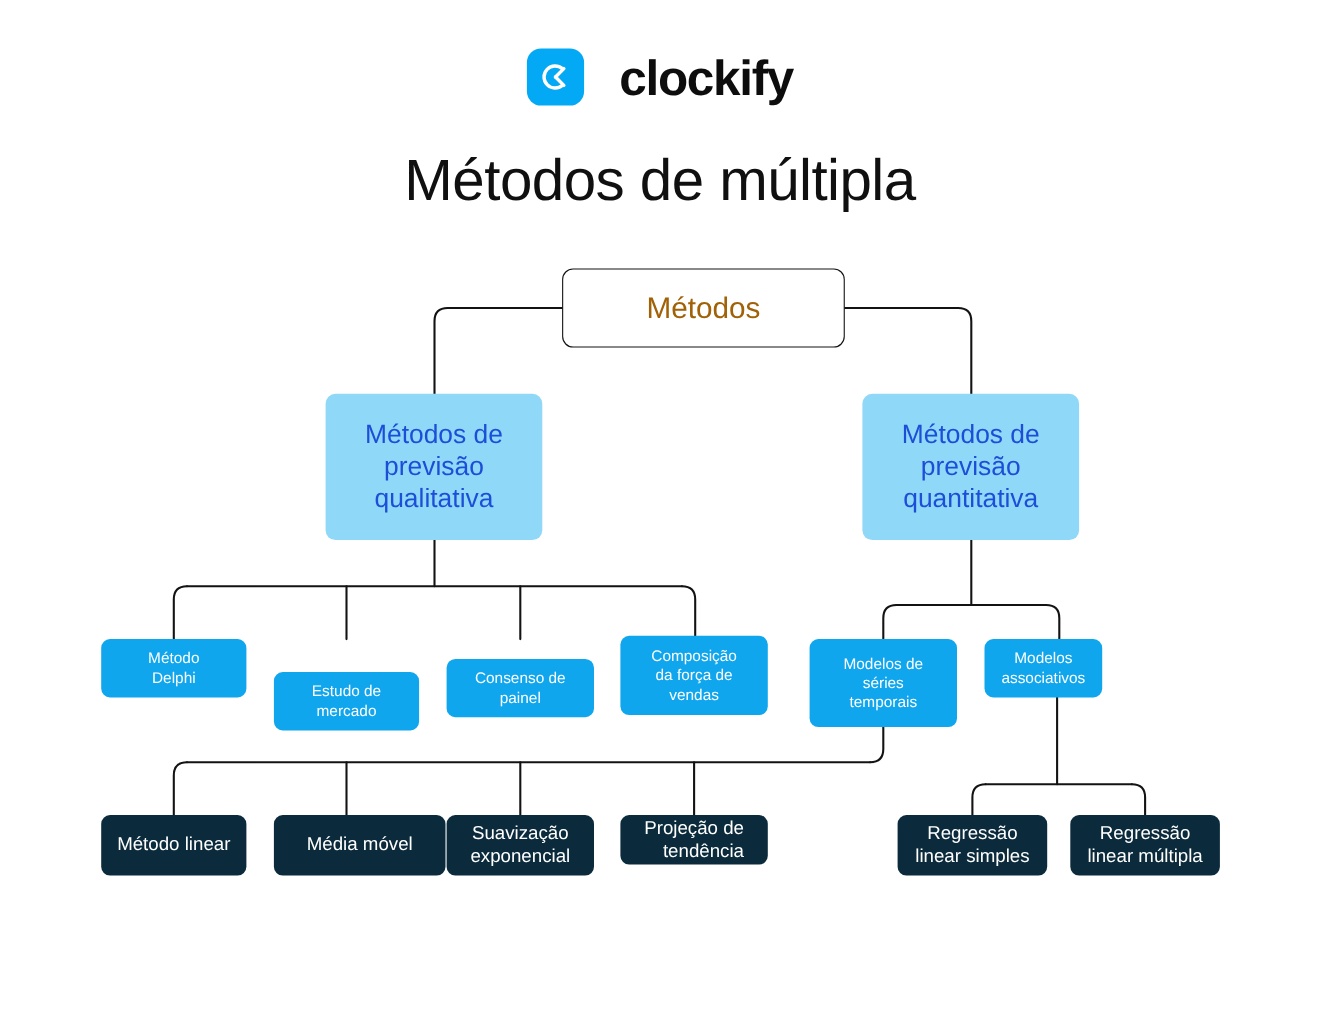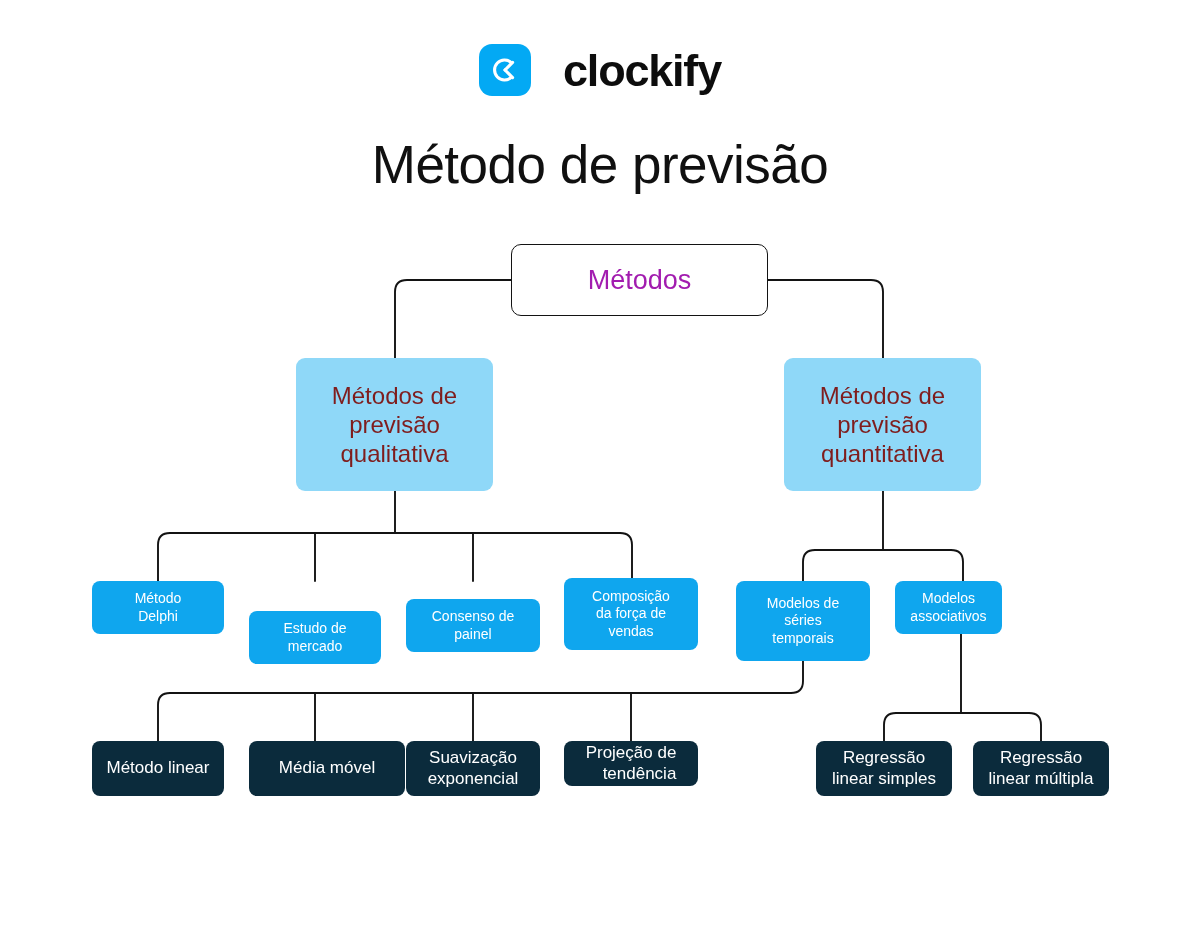--- a/index.html
+++ b/index.html
@@ -86,27 +86,27 @@
     justify-content: center;
     text-align: center;
     border-radius: 8px;
     line-height: 1.22;
     padding: 4px 8px;
     white-space: pre-line;
   }
   .node.root {
     background: #ffffff;
     border: 1.6px solid #131313;
-    color: #a21caf;
+    color: #a16207;
     font-size: 27px;
     border-radius: 10px;
   }
   .node.level2 {
     background: #8FD8F8;
-    color: #7f1d1d;
+    color: #1d4ed8;
     font-size: 24px;
     border-radius: 9px;
   }
   .node.level3 {
     background: #0FA6EE;
     color: #ffffff;
     font-size: 14px;
     border-radius: 8px;
   }
   .node.level4 {
@@ -125,21 +125,21 @@
     <span class="brand-mark">
       <svg width="34" height="34" viewBox="0 0 34 34" aria-hidden="true">
         <path d="M23.3 9.6 A10 10 0 1 0 23.3 24.4" fill="none" stroke="#ffffff" stroke-width="3.1" stroke-linecap="round"></path>
         <path d="M17 17 L24.6 9.4" fill="none" stroke="#ffffff" stroke-width="3.1" stroke-linecap="round"></path>
         <path d="M17 17 L24.6 24.6" fill="none" stroke="#ffffff" stroke-width="3.1" stroke-linecap="round"></path>
       </svg>
     </span>
     <span class="brand-name">clockify</span>
   </div>
 
-  <div class="page-title">Método de previsão</div>
+  <div class="page-title">Métodos de múltipla</div>
 
   <div class="diagram">
 
     <svg class="connectors" viewBox="0 0 1200 927" width="1200" height="927">
       <g fill="none" stroke="#131313" stroke-width="1.9" stroke-linecap="round" stroke-linejoin="round">
 
         <path d="M511 280 H407 Q395 280 395 292 V358"></path>
         <path d="M768 280 H871 Q883 280 883 292 V358"></path>
 
         <path d="M395 491 V533"></path>

